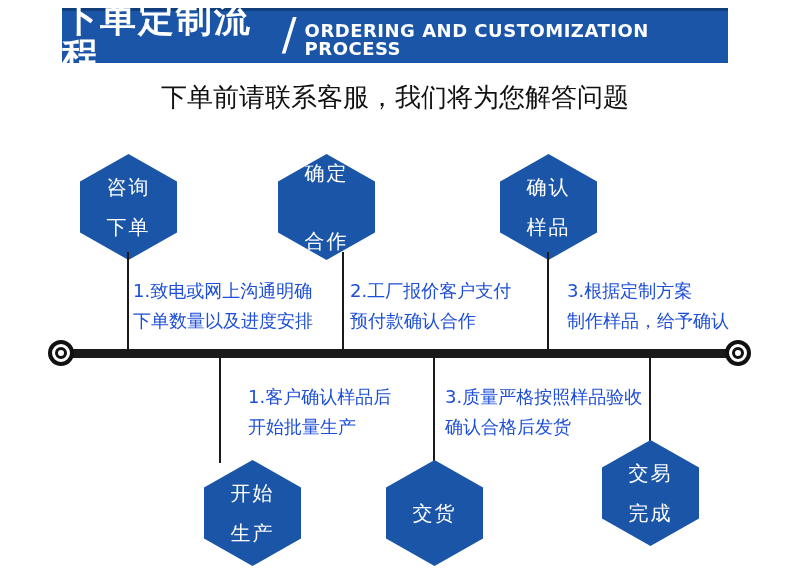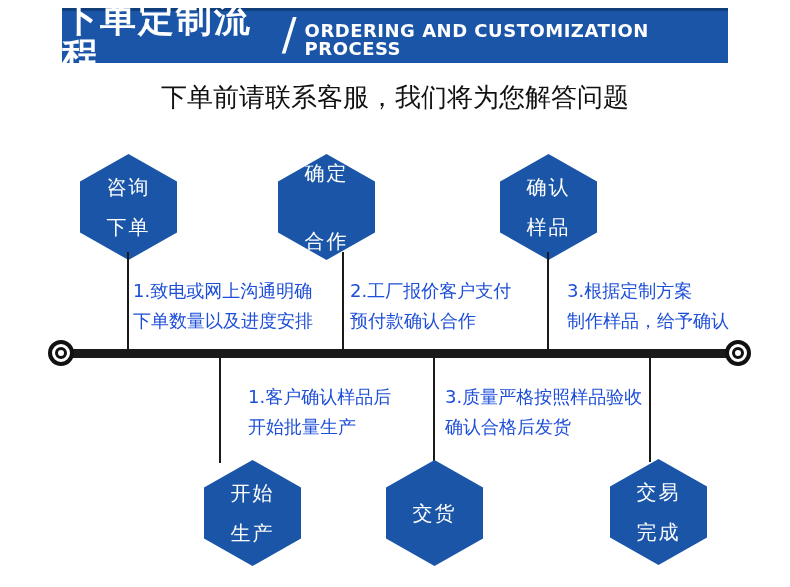--- a/index.html
+++ b/index.html
@@ -114,18 +114,18 @@
     <div>确认合格后发货</div>
   </div>
 
   <div class="hex" style="left:172px;top:460px;margin-left:32px;">
     <div class="hl">开始</div>
     <div class="hl">生产</div>
   </div>
   <div class="hex" style="left:386px;top:460px;">
     <div class="hl">交货</div>
   </div>
-  <div class="hex" style="left:602px;top:459px;margin-left:8px;">
+  <div class="hex" style="left:602px;top:440px;">
     <div class="hl">交易</div>
     <div class="hl">完成</div>
   </div>
 
 </div>
 
 </body></html>

